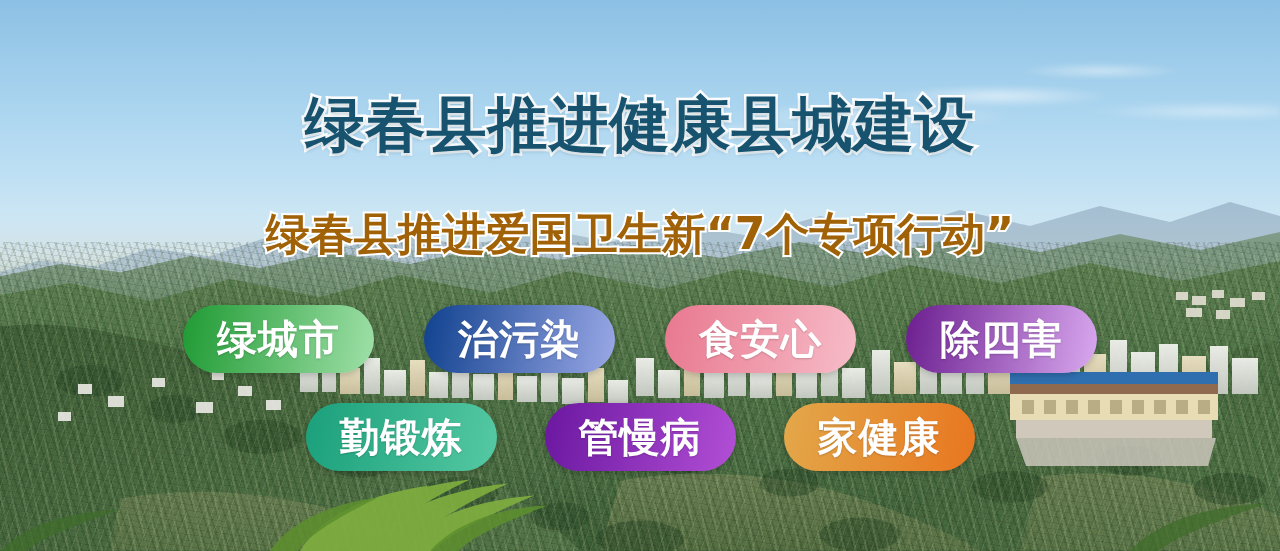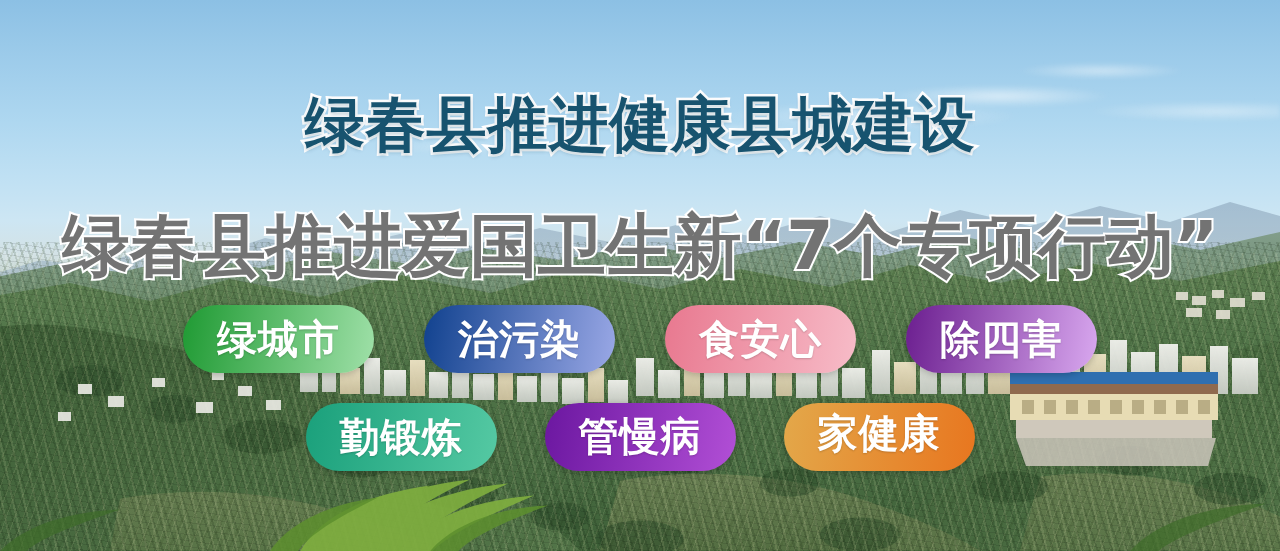--- a/index.html
+++ b/index.html
@@ -127,24 +127,24 @@
   }
 
   .sub-title {
     position: absolute;
     top: 212px;
     left: 0;
     width: 1280px;
     text-align: center;
     font-family: "DejaVu Sans", "Liberation Sans", sans-serif;
     font-weight: 700;
-    font-size: 68px;
+    font-size: 44px;
     line-height: 1;
     letter-spacing: 0px;
-    color: #737373;
+    color: #a16207;
     -webkit-text-stroke: 4px #ffffff;
     paint-order: stroke fill;
     text-shadow: 0 0 2px rgba(255,255,255,.85);
     white-space: nowrap;
   }
 
   
   .pill-rows {
     position: absolute;
     left: 0; right: 0;
@@ -393,18 +393,18 @@
 
   <div class="pill-rows">
     <div class="pill-row row1">
         <div class="pill" style="background: linear-gradient(100deg, rgb(31, 154, 51) 0%, rgb(159, 224, 168) 100%); color: rgb(255, 255, 255);">绿城市</div>
         <div class="pill" style="background: linear-gradient(100deg, rgb(16, 65, 142) 0%, rgb(154, 168, 230) 100%); color: rgb(255, 255, 255); text-align: right;">治污染</div>
         <div class="pill" style="background: linear-gradient(100deg, rgb(232, 120, 143) 0%, rgb(247, 188, 200) 100%); color: rgb(255, 255, 255);">食安心</div>
         <div class="pill" style="background: linear-gradient(100deg, rgb(107, 30, 143) 0%, rgb(217, 168, 239) 100%); color: rgb(255, 255, 255);">除四害</div>
       </div>
     <div class="pill-row row2">
         <div class="pill" style="background: linear-gradient(100deg, rgb(26, 160, 123) 0%, rgb(85, 201, 163) 100%); color: rgb(255, 255, 255);">勤锻炼</div>
-        <div class="pill" style="background: linear-gradient(100deg, rgb(107, 23, 160) 0%, rgb(178, 79, 214) 100%); color: rgb(255, 255, 255); font-family: Liberation Serif, serif;">管慢病</div>
-        <div class="pill" style="background: linear-gradient(100deg, rgb(227, 168, 74) 0%, rgb(232, 118, 31) 100%); color: rgb(255, 255, 255); font-family: Liberation Mono, monospace;">家健康</div>
+        <div class="pill" style="background: linear-gradient(100deg, rgb(107, 23, 160) 0%, rgb(178, 79, 214) 100%); color: rgb(255, 255, 255);">管慢病</div>
+        <div class="pill" style="background: linear-gradient(100deg, rgb(227, 168, 74) 0%, rgb(232, 118, 31) 100%); color: rgb(255, 255, 255);">家健康</div>
       </div>
   </div>
 
 </div>
 
 </body></html>

